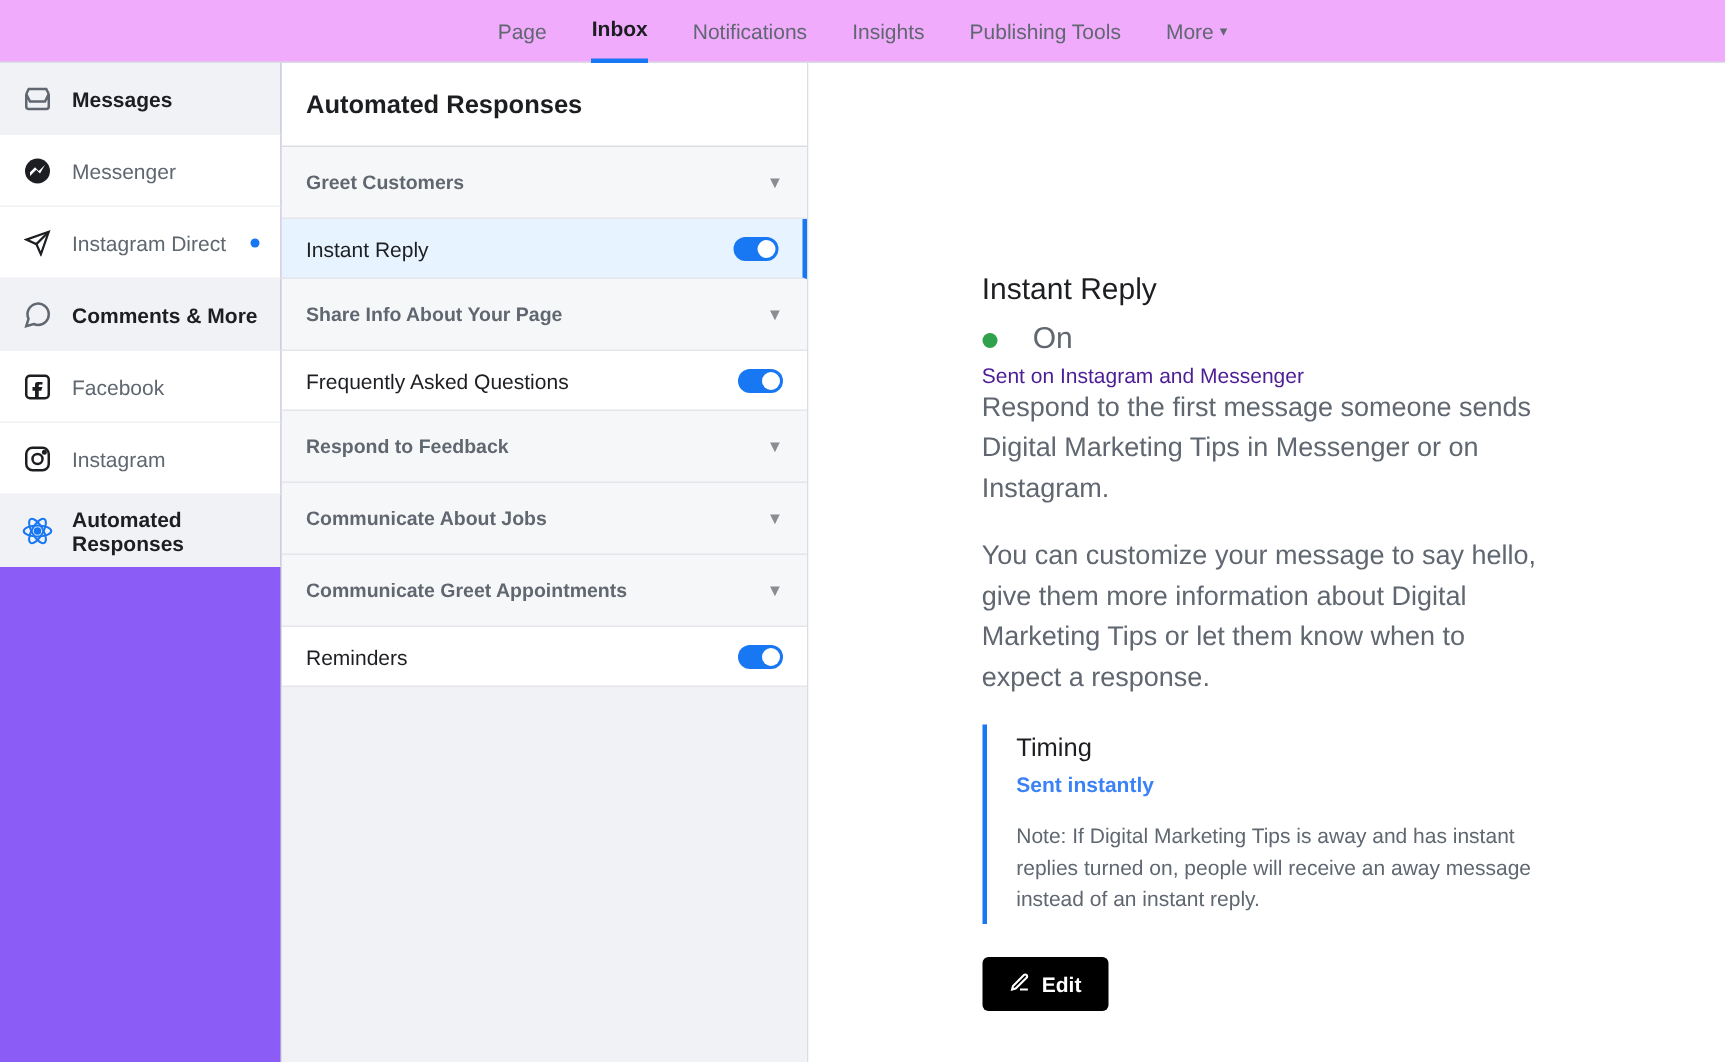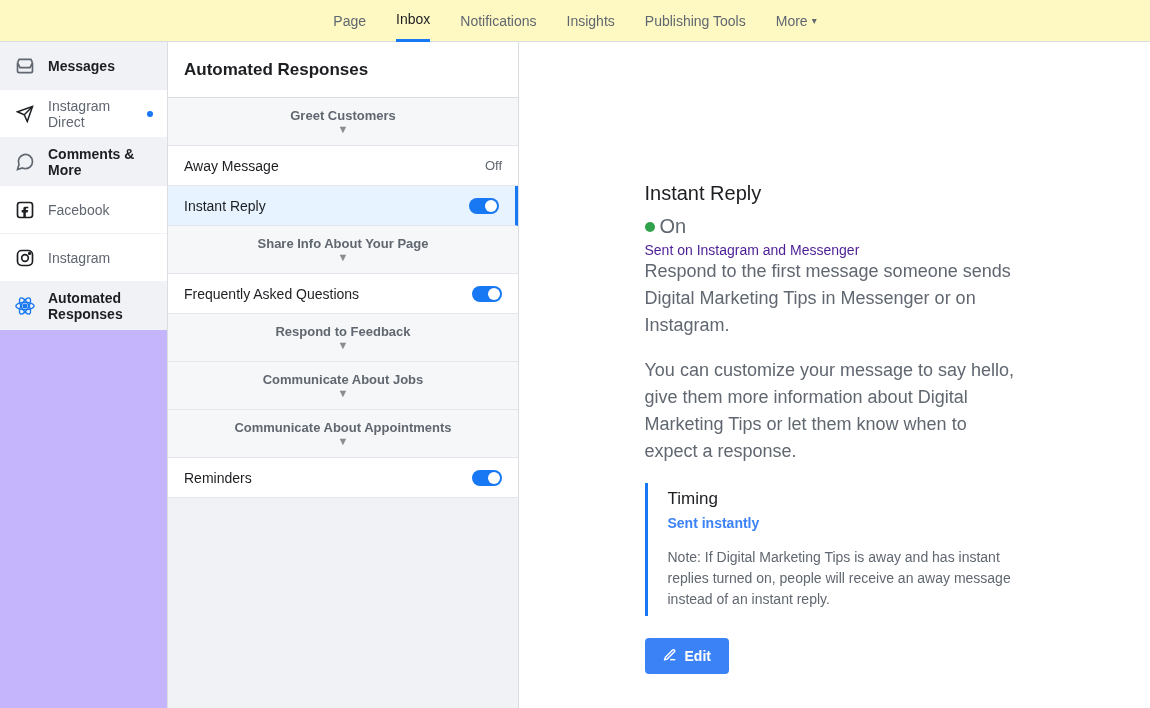--- a/index.html
+++ b/index.html
@@ -12,53 +12,53 @@
     height: 708px;
     overflow: hidden;
   }
 
   
   .topnav {
     height: 42px;
     border-bottom: 1px solid #dadde1;
     display: flex;
     justify-content: center;
-    background: #fef9c3;
+    background: #f0abfc;
   }
   .topnav-inner {
     display: flex;
     gap: 30px;
     align-items: center;
   }
   .topnav-item {
     color: #606770;
     height: 42px;
     display: flex;
     align-items: center;
     cursor: pointer;
     font-size: 14px;
   }
   .topnav-item.active {
     color: #1c1e21;
-    font-weight: 400;
+    font-weight: 700;
     border-bottom: 3px solid #1877f2;
   }
   .topnav-item .caret {
     margin-left: 4px;
     font-size: 10px;
   }
 
   
   .layout {
     display: flex;
     height: calc(100% - 42px);
   }
   .sidebar {
-    width: 168px;
-    background: #c4b5fd;
+    width: 188px;
+    background: #8b5cf6;
     border-right: 1px solid #dadde1;
     flex-shrink: 0;
   }
   .middle {
     width: 351px;
     background: #f0f2f5;
     border-right: 1px solid #dadde1;
     flex-shrink: 0;
     overflow-y: auto;
   }
@@ -112,29 +112,28 @@
     background:#fff;
     padding: 18px 16px 17px;
     font-size: 17px;
     font-weight: 700;
     color:#1c1e21;
     border-bottom: 1px solid #dadde1;
   }
   .section-header {
     display:flex;
     align-items:center;
-    justify-content:center;
+    justify-content:space-between;
     background:#f6f7f8;
     padding: 0 16px;
     height: 48px;
     font-size: 13px;
     font-weight: 700;
     color:#606770;
     border-bottom:1px solid #e4e6eb;
-    flex-direction:column;
   }
   .section-header .chev { font-size:11px; color:#8a8d91; }
   .option-row {
     display:flex;
     align-items:center;
     justify-content:space-between;
     background:#fff;
     padding: 0 16px;
     height: 40px;
     font-size: 14px;
@@ -174,21 +173,21 @@
     color:#1c1e21;
   }
   .detail-title {
     font-size: 20px;
     font-weight: 500;
     margin-bottom: 10px;
   }
   .status-row {
     display:flex;
     align-items:center;
-    gap:5px;
+    gap:24px;
     font-size: 20px;
     color:#606770;
     margin-bottom: 4px;
   }
   .status-dot {
     width:10px; height:10px; border-radius:50%;
     background:#31a24c;
   }
   .subtitle {
     font-size: 14px;
@@ -218,21 +217,21 @@
   }
   .timing-note {
     font-size: 14px;
     color:#606770;
     line-height:1.5;
   }
   .edit-btn {
     display:inline-flex;
     align-items:center;
     gap:8px;
-    background:#3b82f6;
+    background:#000000;
     color:#fff;
     border:none;
     height:36px;
     padding: 0 18px;
     border-radius: 4px;
     font-size:14px;
     font-weight:600;
     cursor:pointer;
   }
 </style>
@@ -260,20 +259,29 @@
     <div class="sidebar-item header">
       <span class="icon">
         <svg width="20" height="20" viewBox="0 0 24 24" fill="none" stroke="#606770" stroke-width="2">
             <path d="M3 8l3 6h12l3-6v10a2 2 0 0 1-2 2H5a2 2 0 0 1-2-2V8z"></path>
             <path d="M3 8l2-4h14l2 4"></path>
           </svg>
       </span>
       <span>Messages</span>
     </div>
 
+    <div class="sidebar-item">
+      <span class="icon">
+        <svg width="20" height="20" viewBox="0 0 24 24">
+            <circle cx="12" cy="12" r="10" fill="#1c1e21"></circle>
+            <path d="M6 13l4-4 3 3 5-5-4 7-3-3-5 5z" fill="#fff"></path>
+          </svg>
+      </span>
+      <span>Messenger</span>
+    </div>
 
     <div class="sidebar-item">
       <span class="icon">
         <svg width="18" height="18" viewBox="0 0 24 24" fill="none" stroke="#1c1e21" stroke-width="2">
             <path d="M22 2L11 13"></path>
             <path d="M22 2L15 22l-4-9-9-4 20-7z"></path>
           </svg>
       </span>
       <span>Instagram Direct</span>
       <span class="dot"></span>
@@ -324,24 +332,20 @@
   </div>
 
   <div class="middle">
     <div class="middle-title">Automated Responses</div>
 
     <div class="section-header">
       <span>Greet Customers</span>
       <span class="chev">▼</span>
     </div>
 
-    <div class="option-row">
-      <span>Away Message</span>
-      <span class="off-text">Off</span>
-    </div>
 
     <div class="option-row selected">
       <span>Instant Reply</span>
       <span class="toggle on"></span>
     </div>
 
     <div class="section-header">
       <span>Share Info About Your Page</span>
       <span class="chev">▼</span>
     </div>
@@ -358,21 +362,21 @@
 
 
 
     <div class="section-header">
       <span>Communicate About Jobs</span>
       <span class="chev">▼</span>
     </div>
 
 
     <div class="section-header">
-      <span>Communicate About Appointments</span>
+      <span>Communicate Greet Appointments</span>
       <span class="chev">▼</span>
     </div>
 
     <div class="option-row">
       <span>Reminders</span>
       <span class="toggle on"></span>
     </div>
 
 
   </div>

